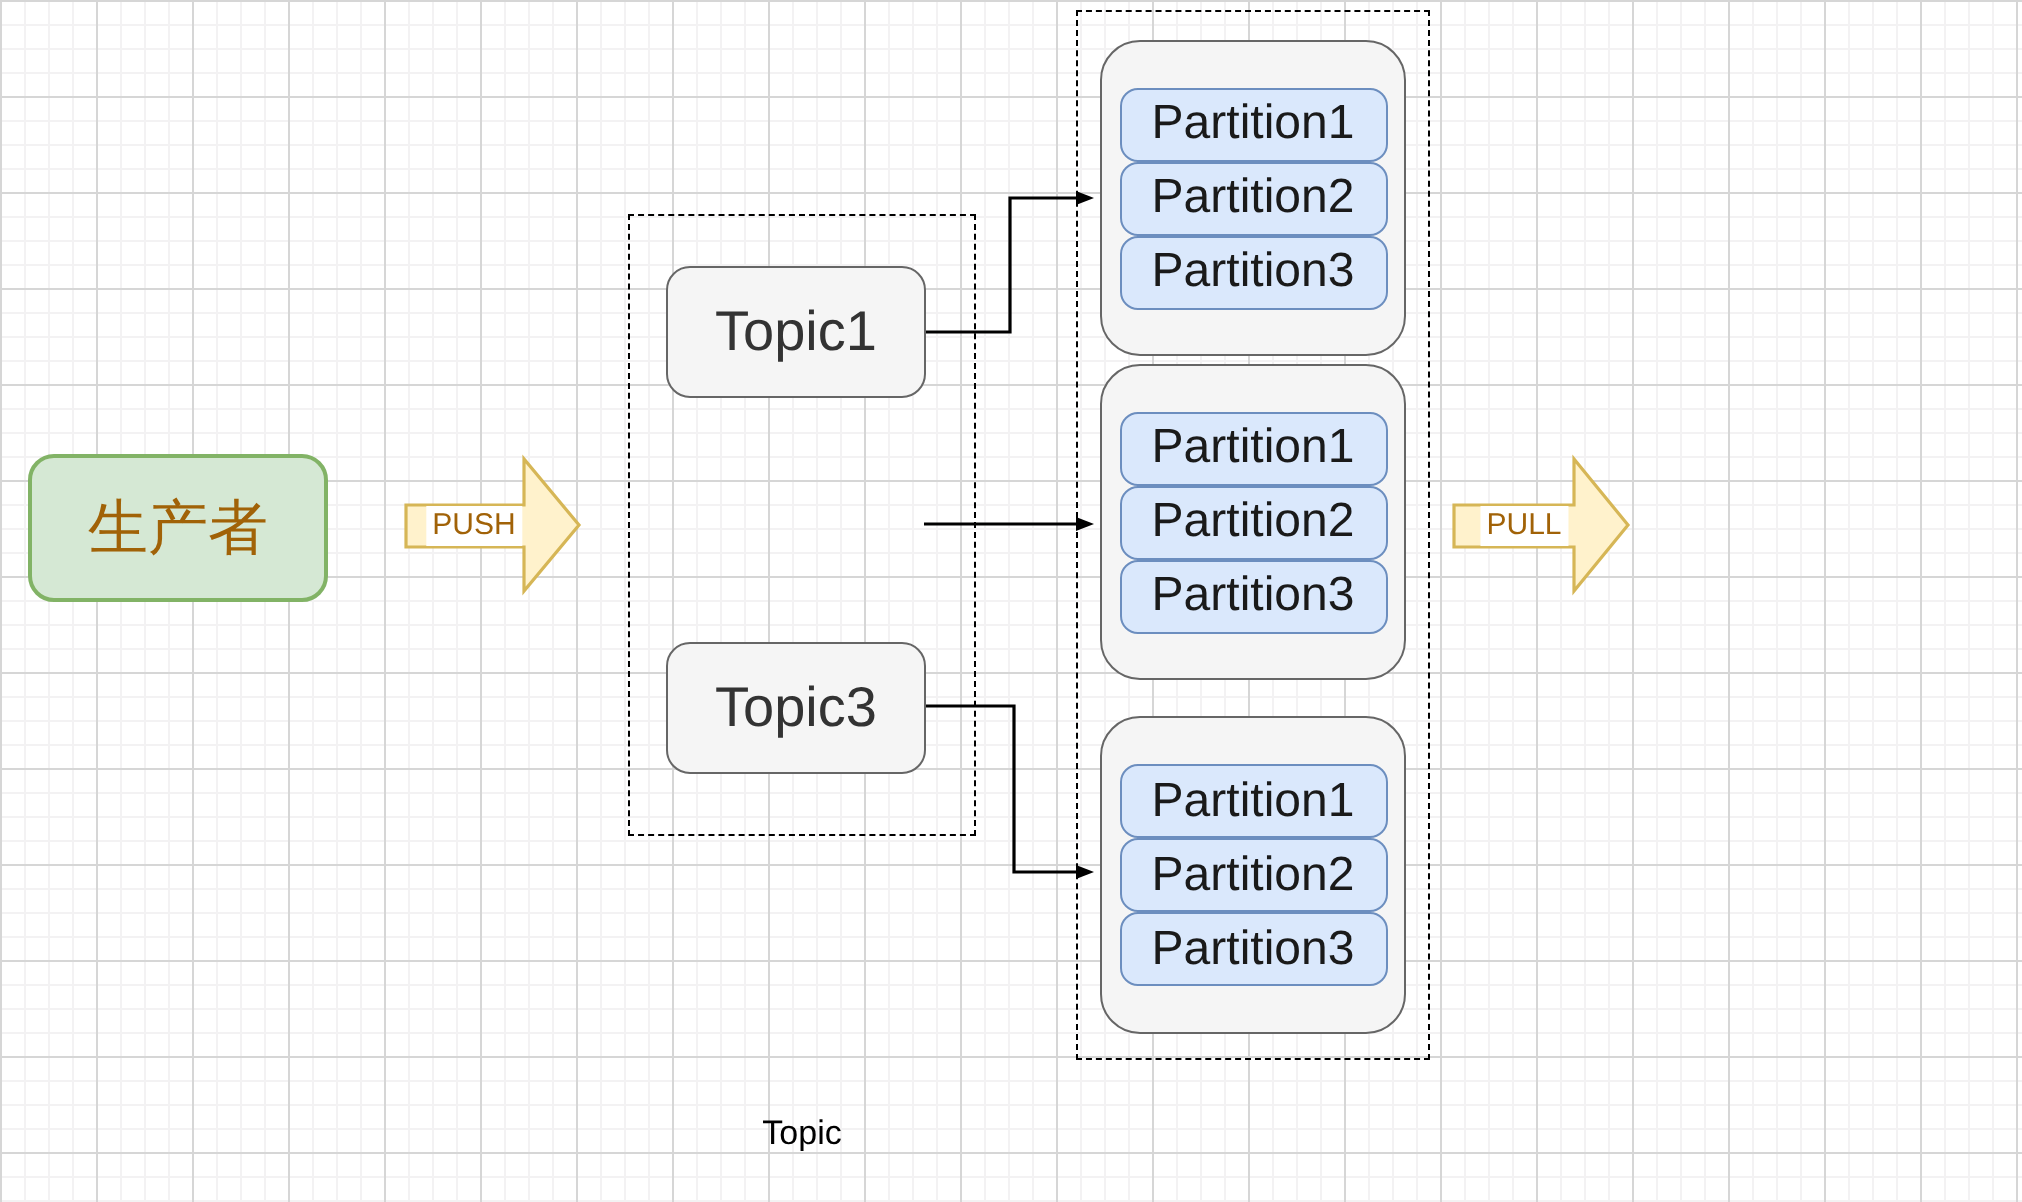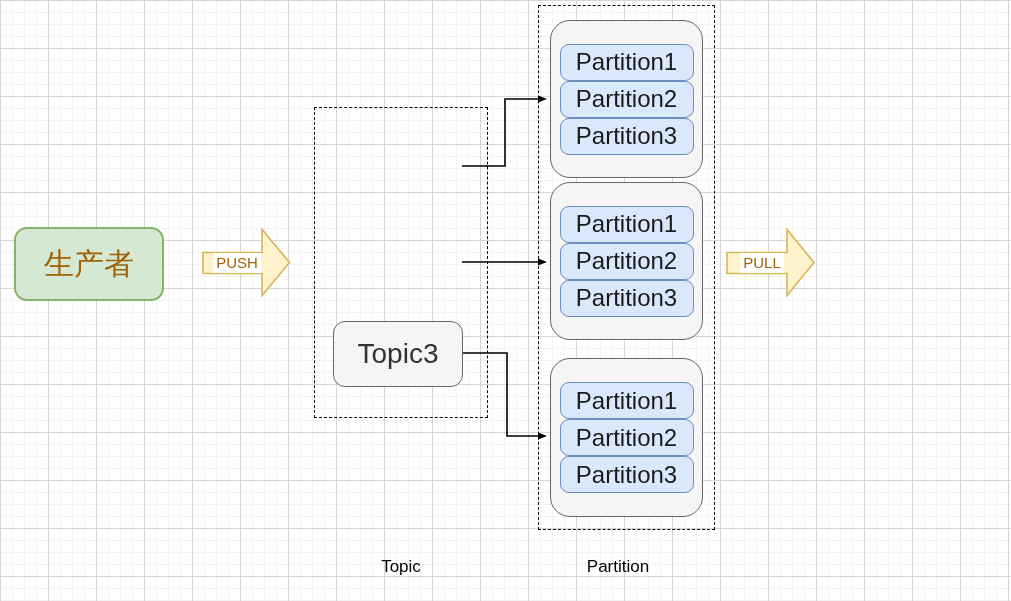--- a/index.html
+++ b/index.html
@@ -87,20 +87,23 @@
   </svg>
 
   <div class="node producer">
     <span>生产者</span>
   </div>
 
   <div class="arrow-label push-label">PUSH</div>
 
   <div class="dashed topic-container"></div>
 
+  <div class="topic-box topic-1">
+    <span>Topic1</span>
+  </div>
   <div class="topic-box topic-3">
     <span>Topic3</span>
   </div>
 
   <div class="dashed partition-container"></div>
 
   <div class="pgroup pgroup-1">
     <div class="pbox">
       <span>Partition1</span>
     </div>
@@ -133,15 +136,14 @@
     </div>
     <div class="pbox">
       <span>Partition3</span>
     </div>
   </div>
 
   <div class="arrow-label pull-label">PULL</div>
 
 
   <div class="caption caption-topic">Topic</div>
-  <div class="caption caption-partition">Partition</div>
 
 </div>
 
 </body></html>

